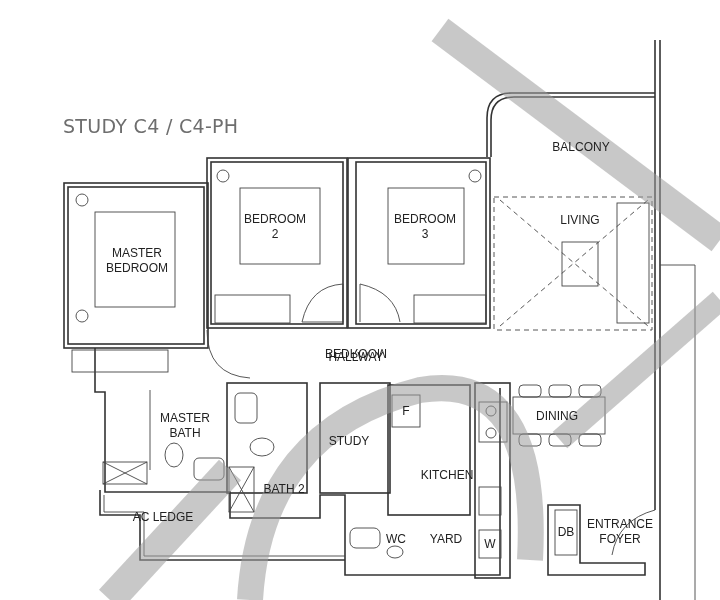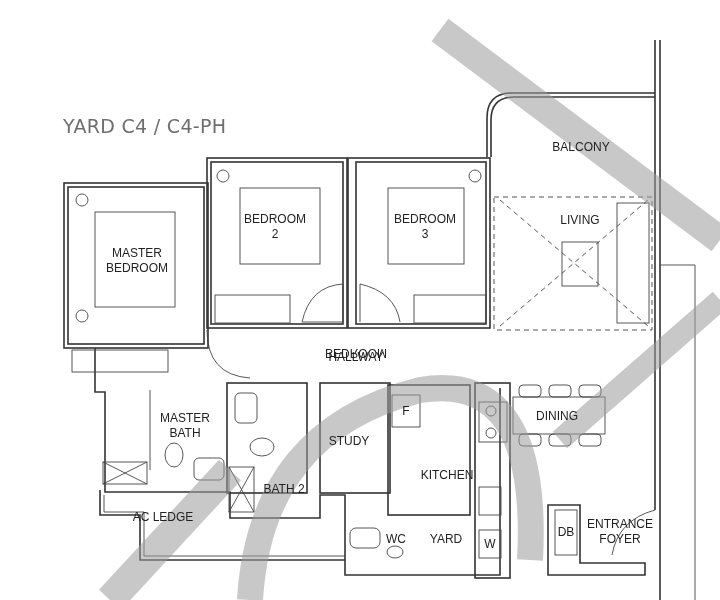--- a/index.html
+++ b/index.html
@@ -8,21 +8,21 @@
   .title{position:absolute;left:63px;top:115px;font-family:"DejaVu Sans",sans-serif;font-size:19px;color:#6e6e6e;letter-spacing:0.3px;}
   .lbl{font-family:"Liberation Sans",sans-serif;font-size:12px;fill:#222;text-anchor:middle;}
   .wall{fill:none;stroke:#333;stroke-width:1.6;}
   .thin{fill:none;stroke:#444;stroke-width:0.9;}
   .dash{fill:none;stroke:#444;stroke-width:0.9;stroke-dasharray:5 4;}
   .wm{fill:none;stroke:#9a9a9a;stroke-opacity:0.55;stroke-linecap:butt;}
 </style>
 </head>
 <body>
 
-<div class="title">YARD C4 / C4-PH</div>
+<div class="title">STUDY C4 / C4-PH</div>
 
 <svg id="plan" width="720" height="600" viewBox="0 0 720 600">
 
   <g>
 
     <rect class="wall" x="64" y="183" width="144" height="165"></rect>
     <rect class="wall" x="68" y="187" width="136" height="157"></rect>
 
     <rect class="wall" x="207" y="158" width="140" height="170"></rect>
     <rect class="wall" x="211" y="162" width="132" height="162"></rect>

